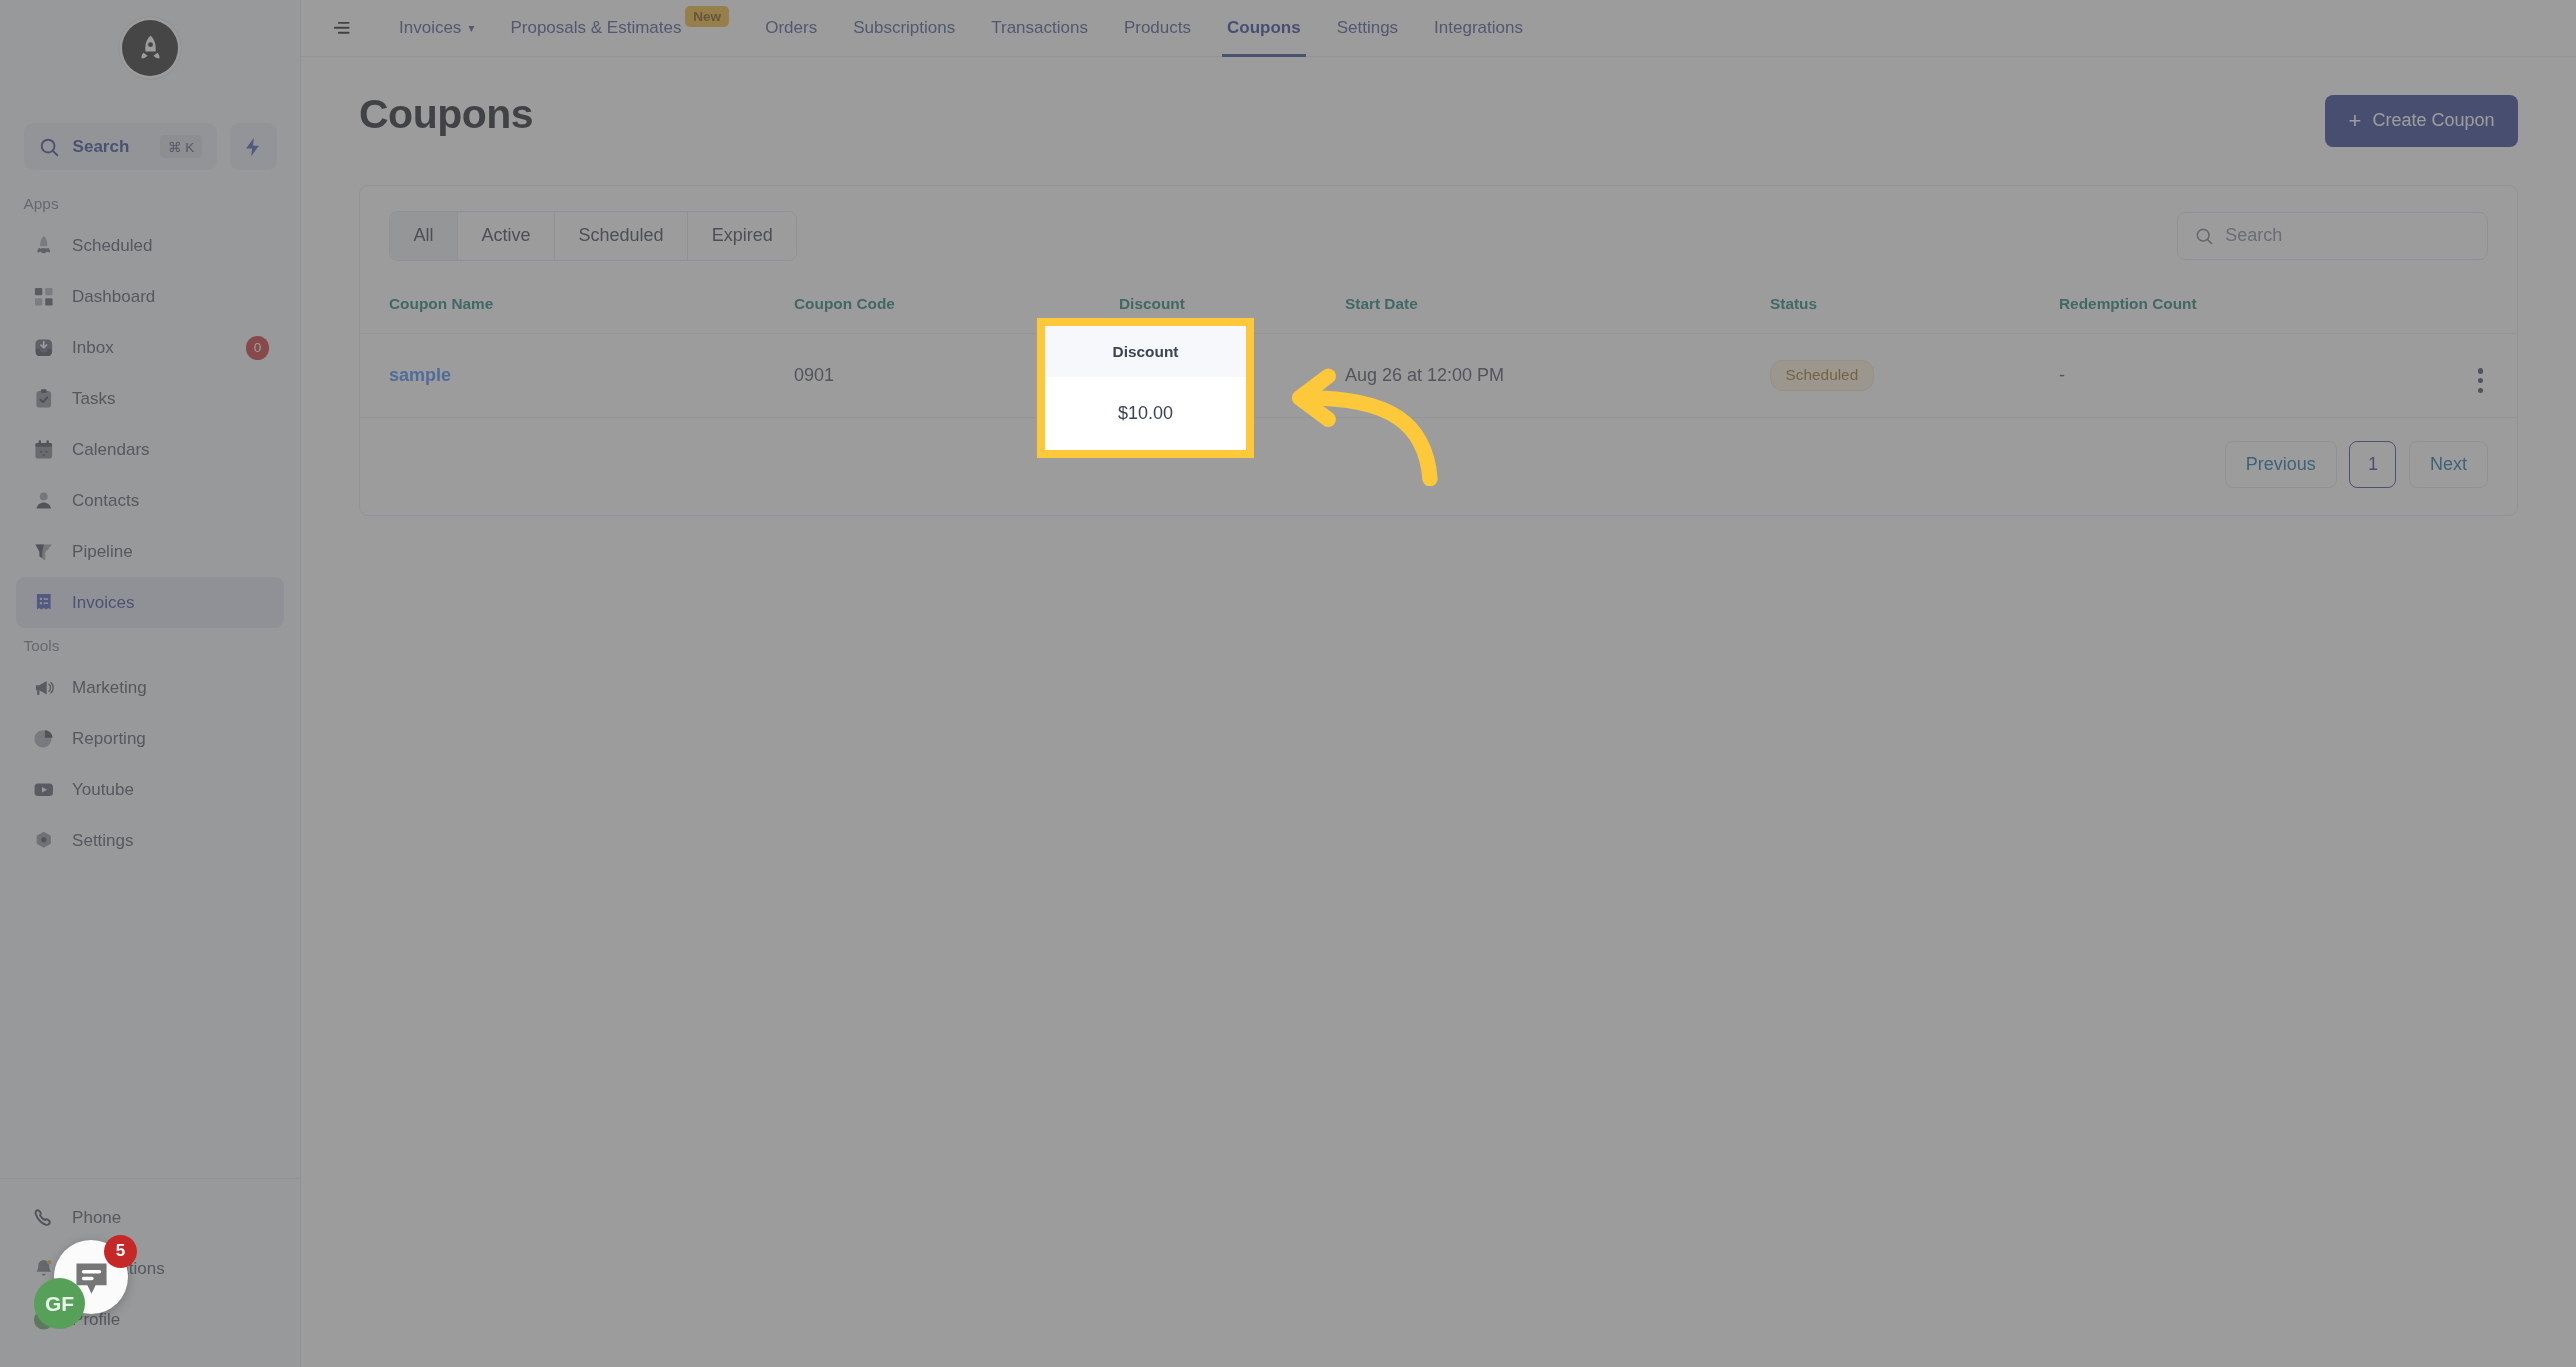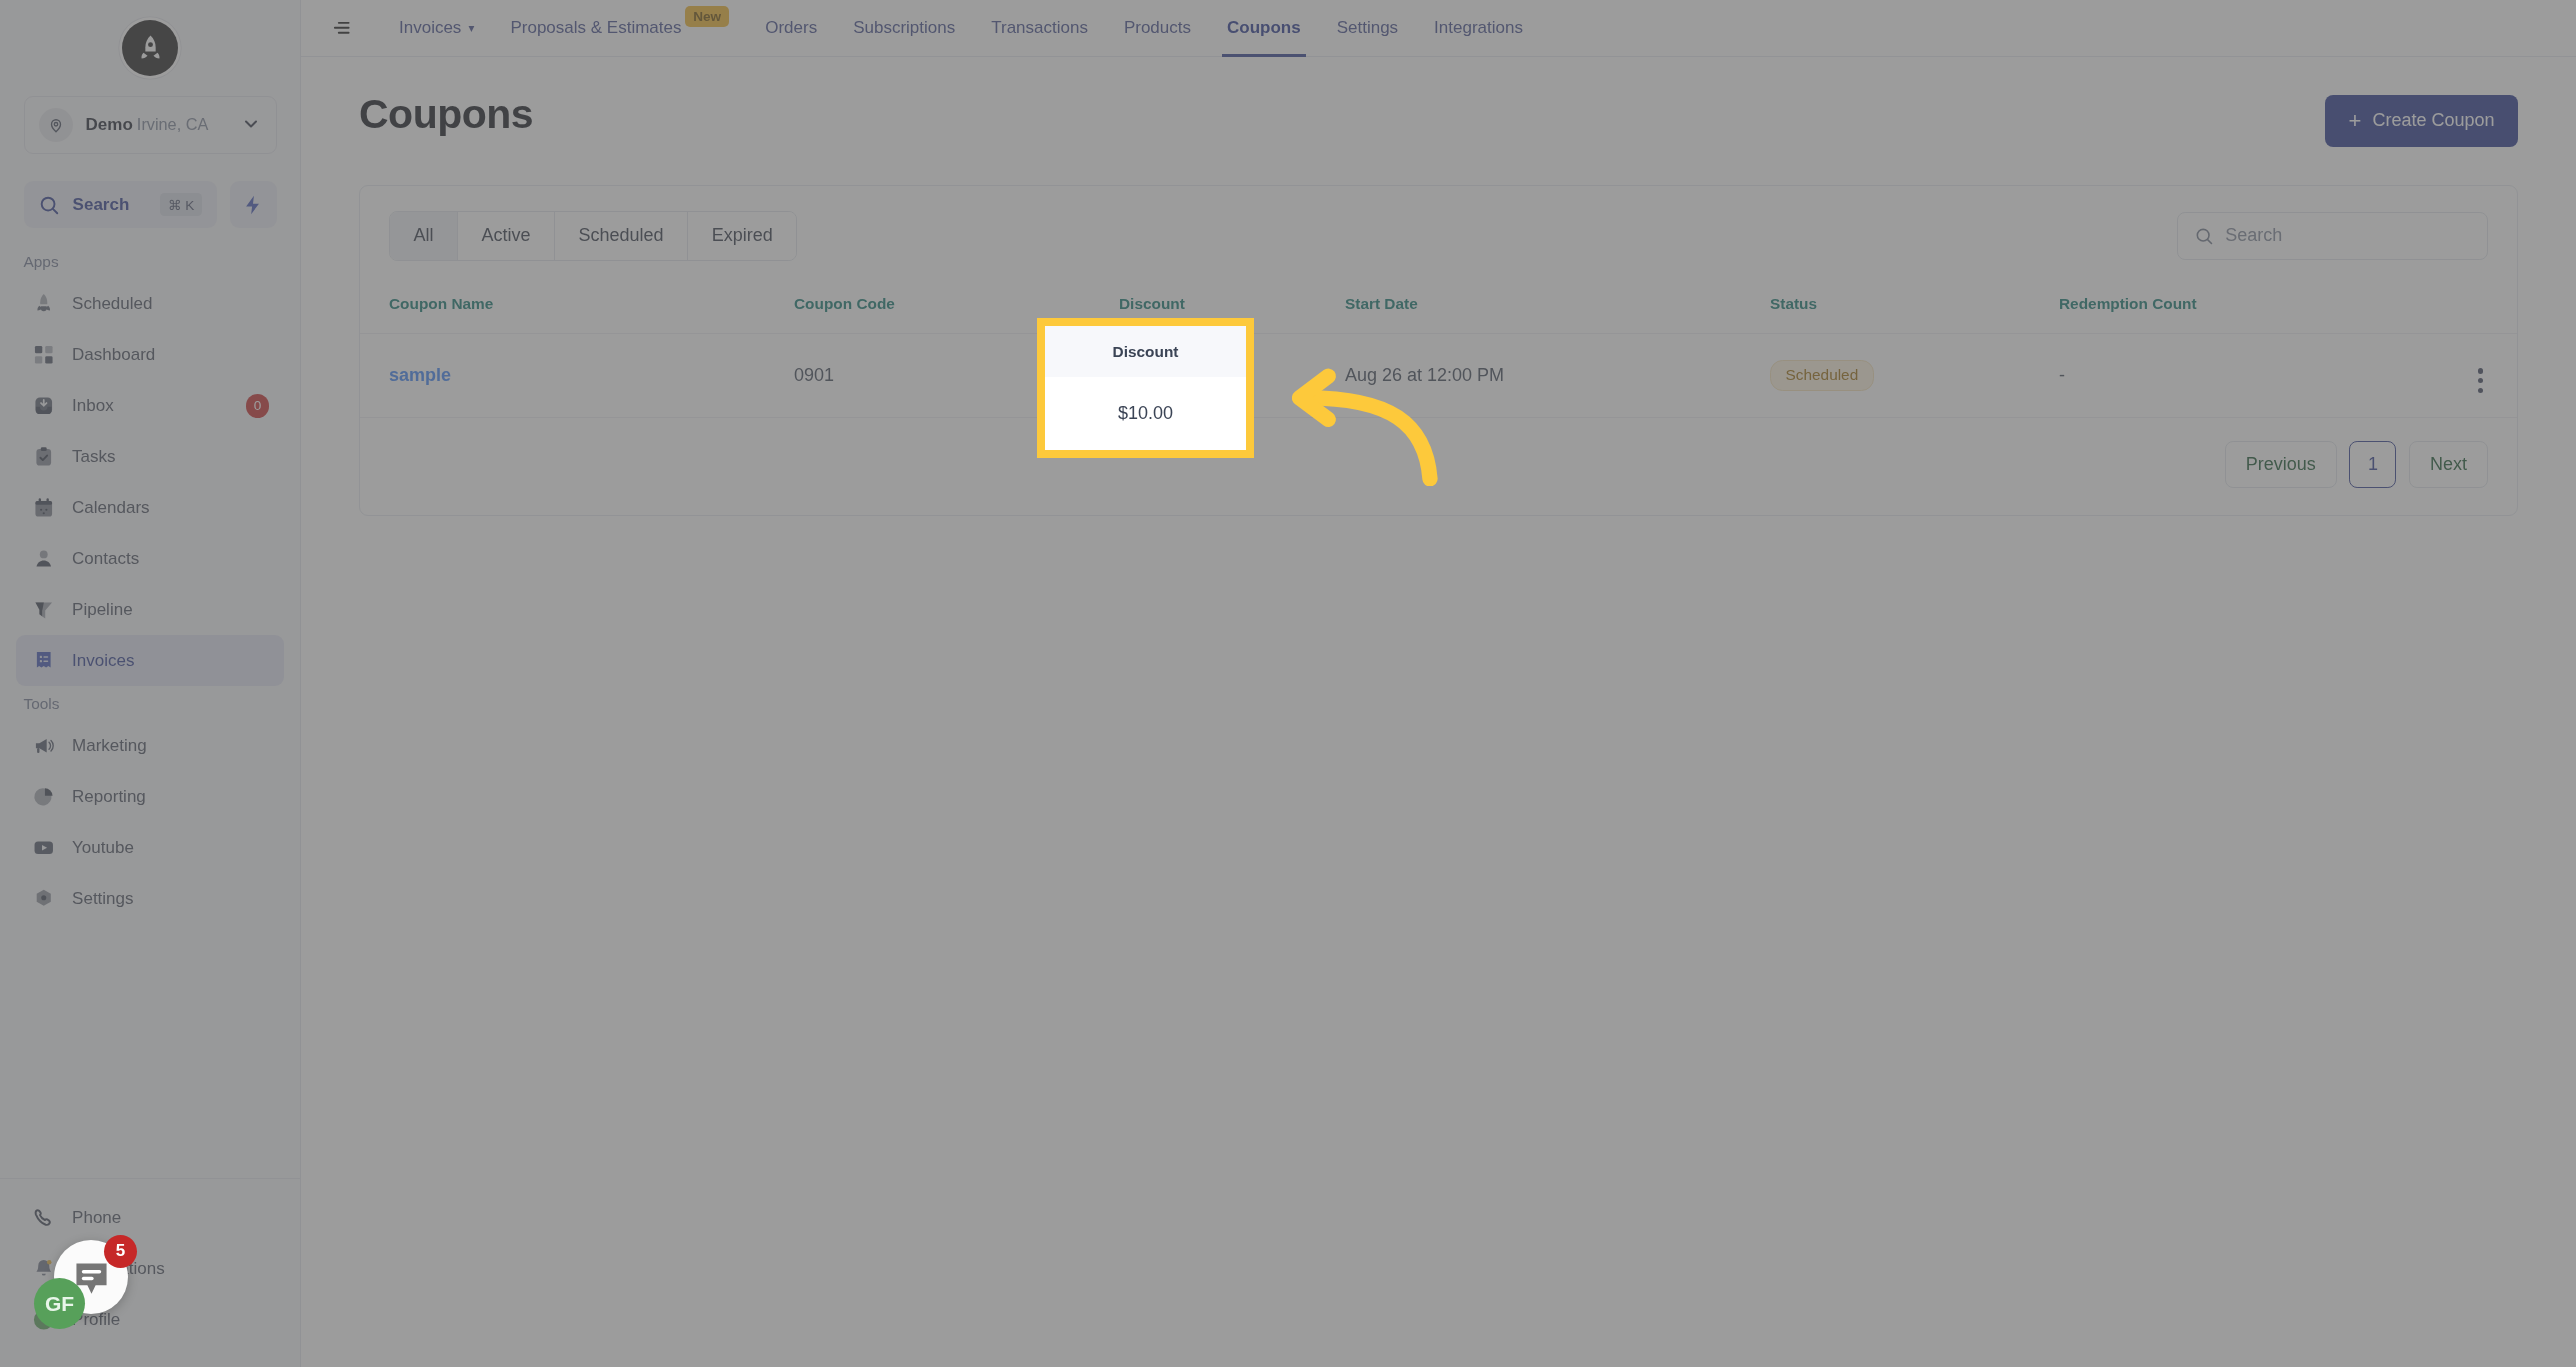--- a/index.html
+++ b/index.html
@@ -163,21 +163,21 @@
   .pill {
     display:inline-block; background:#fdf2dc; color:#9a6b08; border:0.9px solid #f3e0b6;
     font-size:15.4px; font-weight:500; border-radius:12.6px; padding: 5.4px 14.5px;
   }
   .kebab { display:inline-flex; flex-direction:column; gap:4.5px; }
   .kebab i { width:5.4px;height:5.4px;border-radius:50%;background:#39415a;display:block; }
 
   .card-foot { display:flex; justify-content:flex-end; align-items:center; gap:12.6px; padding: 23.5px 29px 27px 29px; }
   .pg {
     height:47px; min-width:60px; border:0.9px solid #dfe3ea; border-radius:8.1px;
-    display:flex;align-items:center;justify-content:center; font-size:18px; color:#14532d;
+    display:flex;align-items:center;justify-content:center; font-size:18px; color:#0369a1;
     padding: 0 20px; background:#fff;
   }
   .pg.num { color:#2b3a8f; border-color:#2b3a8f; padding:0; width:47px; min-width:47px; }
 
   
   .callout {
     position:absolute; z-index: 80;
     left: 1037px; top: 318px; width: 217px; height: 140px;
     background:#fdc93b; padding: 8.1px;
   }
@@ -221,37 +221,20 @@
     <div class="logo-wrap">
       <div class="logo">
         <svg viewBox="0 0 24 24" fill="#ffffff" aria-hidden="true">
           <path d="M12 2c2.6 2.4 4 5.7 4 9.2v3.1H8v-3.1C8 7.7 9.4 4.4 12 2z"></path>
           <circle cx="12" cy="9" r="1.9" fill="#1d1d1f"></circle>
           <path d="M6.6 15.2c-1.3 1.2-1.8 2.7-1.5 4.6 2-.1 3.5-.8 4.6-2.1zM17.4 15.2c1.3 1.2 1.8 2.7 1.5 4.6-2-.1-3.5-.8-4.6-2.1z"></path>
         </svg>
       </div>
     </div>
 
-    <div class="loc-card">
-      <span class="loc-avatar">
-        <svg viewBox="0 0 24 24" fill="none" stroke="#424a5c" stroke-width="1.8">
-          <path d="M12 21s6-5.4 6-10a6 6 0 10-12 0c0 4.6 6 10 6 10z"></path>
-          <circle cx="12" cy="11" r="2.3"></circle>
-        </svg>
-      </span>
-      <span class="loc-text">
-        <span class="loc-name">Demo</span>
-        <span class="loc-sub">Irvine, CA</span>
-      </span>
-      <span class="chev">
-        <svg viewBox="0 0 24 24" fill="none" stroke="#2a3142" stroke-width="2.4" stroke-linecap="round" stroke-linejoin="round">
-            <path d="M6 9l6 6 6-6"></path>
-          </svg>
-      </span>
-    </div>
 
     <div class="search-row">
       <div class="search-btn">
         <span>
           <svg viewBox="0 0 24 24" fill="none" stroke="#2b3a8f" stroke-width="2.1" style="width:22px;height:22px;display:block">
             <circle cx="11" cy="11" r="7"></circle>
               <path d="M16.5 16.5L21 21" stroke-linecap="round"></path>
           </svg>
         </span>
         <span class="lbl">Search</span>

